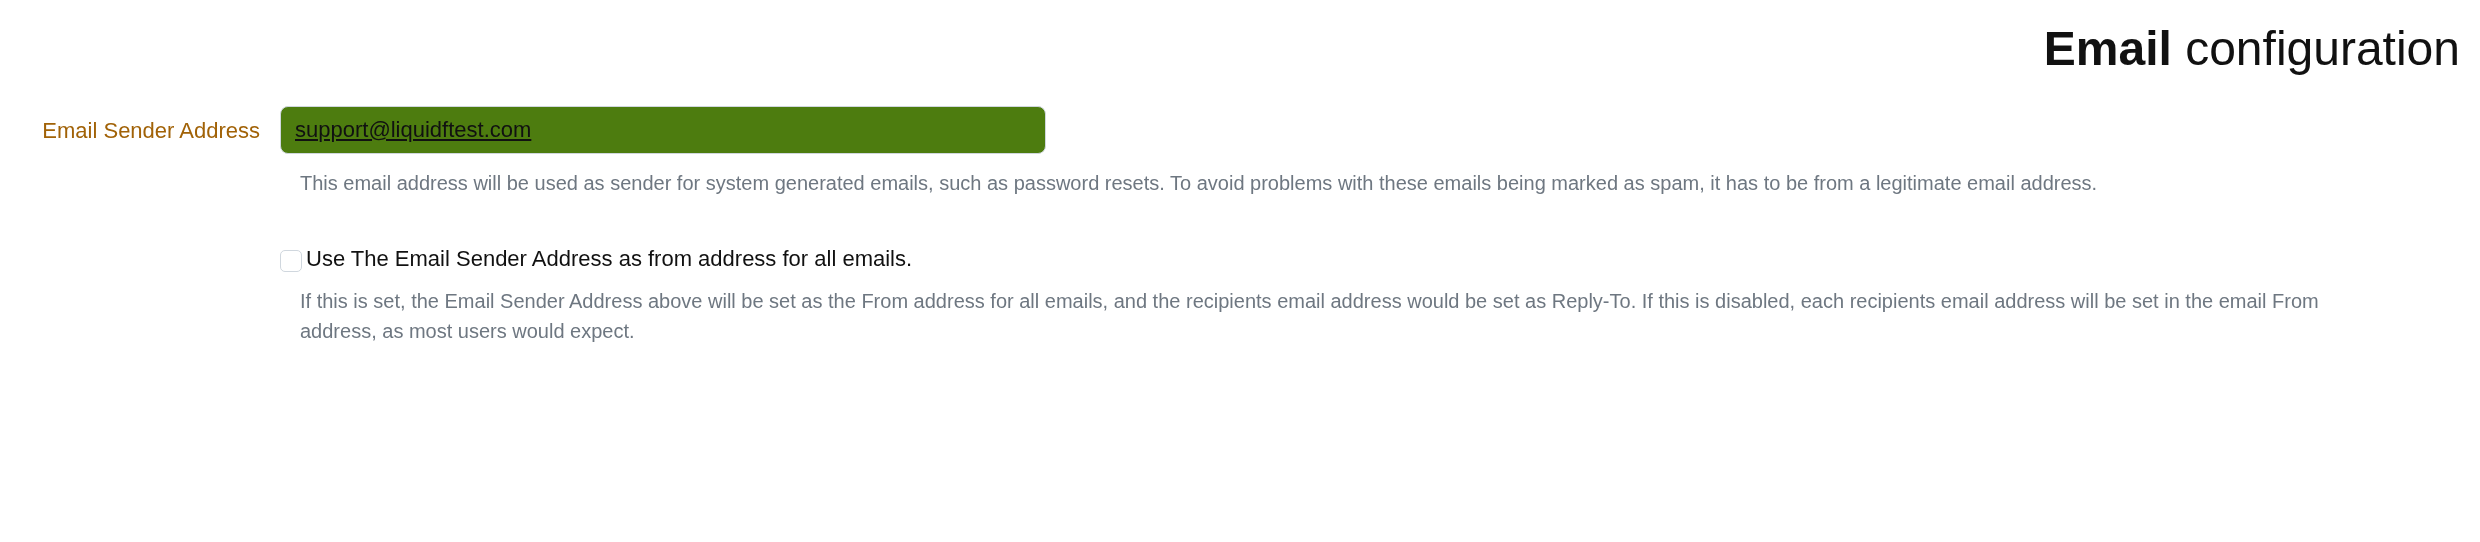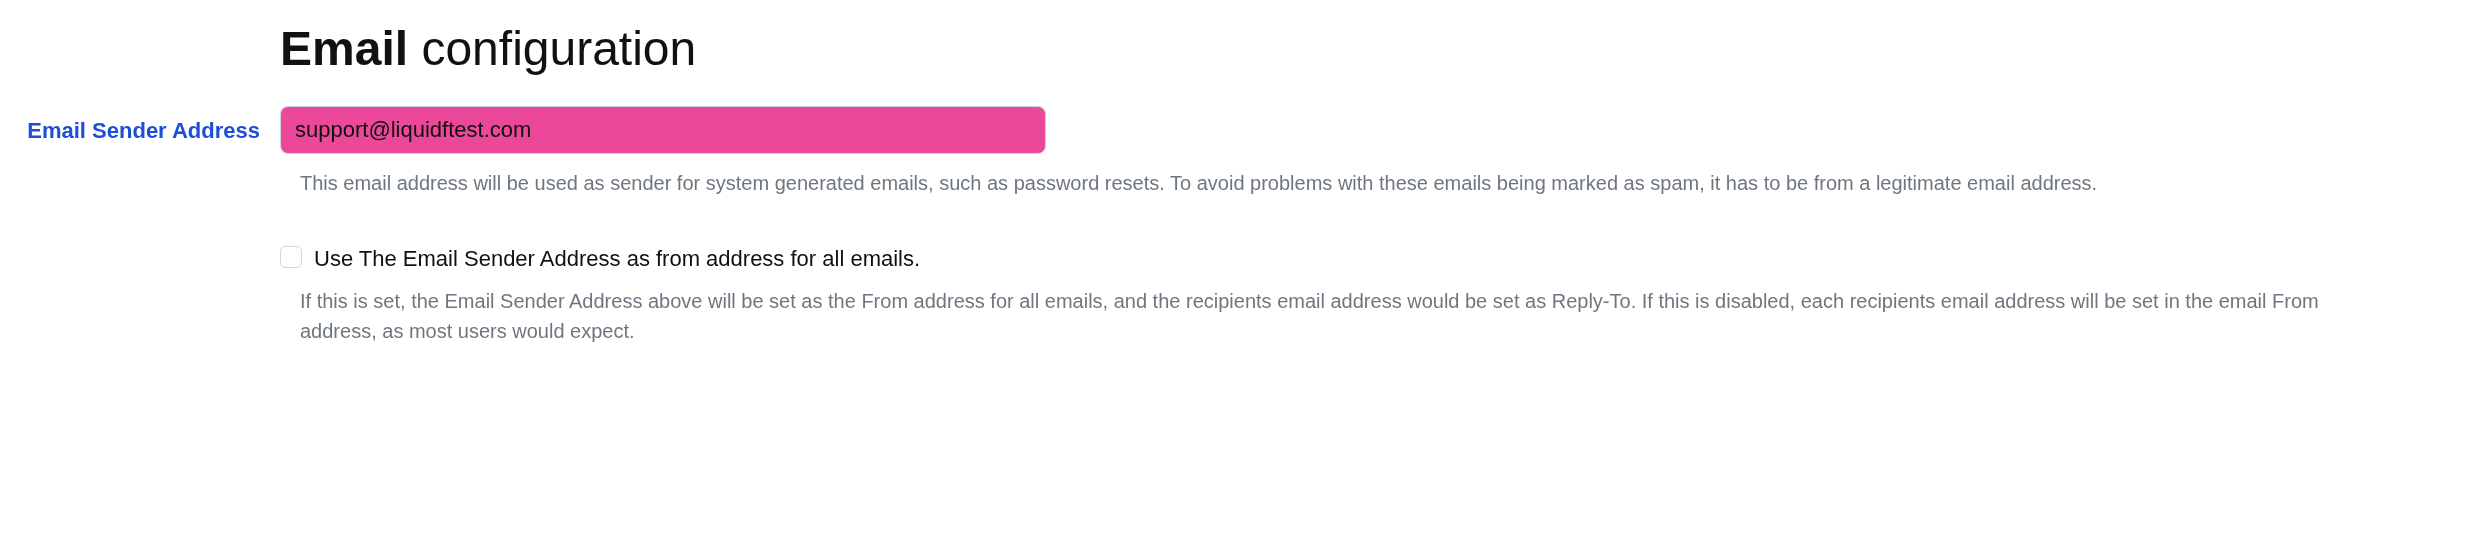--- a/index.html
+++ b/index.html
@@ -16,70 +16,72 @@
     }
     .container {
       display: grid;
       grid-template-columns: 240px 1fr;
       column-gap: 20px;
       row-gap: 0;
       align-items: start;
     }
     .heading-col {
       grid-column: 2;
+      text-align: right;
     }
     .section-title {
       font-size: 48px;
       font-weight: 400;
       color: #111;
       margin-bottom: 28px;
       line-height: 1.2;
     }
     .section-title .bold {
       font-weight: 600;
     }
     .label-col {
       grid-column: 1;
       text-align: right;
       font-size: 22px;
-      font-weight: 700;
-      color: #1d4ed8;
+      font-weight: 400;
+      color: #a16207;
       padding-top: 12px;
     }
     .field-col {
       grid-column: 2;
       padding-right: 60px;
     }
     .text-input {
       width: 766px;
       max-width: 100%;
       font-size: 22px;
       padding: 10px 14px;
       border: 1px solid #d0d7de;
       border-radius: 8px;
-      background: #ec4899;
+      background: #4d7c0f;
       color: #111;
       outline: none;
+      text-decoration: underline;
     }
     .help-text {
       font-size: 20px;
       color: #6e7781;
       margin-top: 14px;
       line-height: 1.5;
       max-width: 2150px;
       margin-left: 20px;
     }
     .spacer {
       grid-column: 1 / 3;
       height: 48px;
     }
     .checkbox-row {
       display: flex;
-      align-items: flex-start;
-      gap: 12px;
+      align-items: flex-end;
+      gap: 4px;
     }
     .checkbox {
       width: 22px;
       height: 22px;
       border: 1.5px solid #d0d7de;
       border-radius: 5px;
       background: #ffffff;
       cursor: pointer;
       appearance: none;
       -webkit-appearance: none;

